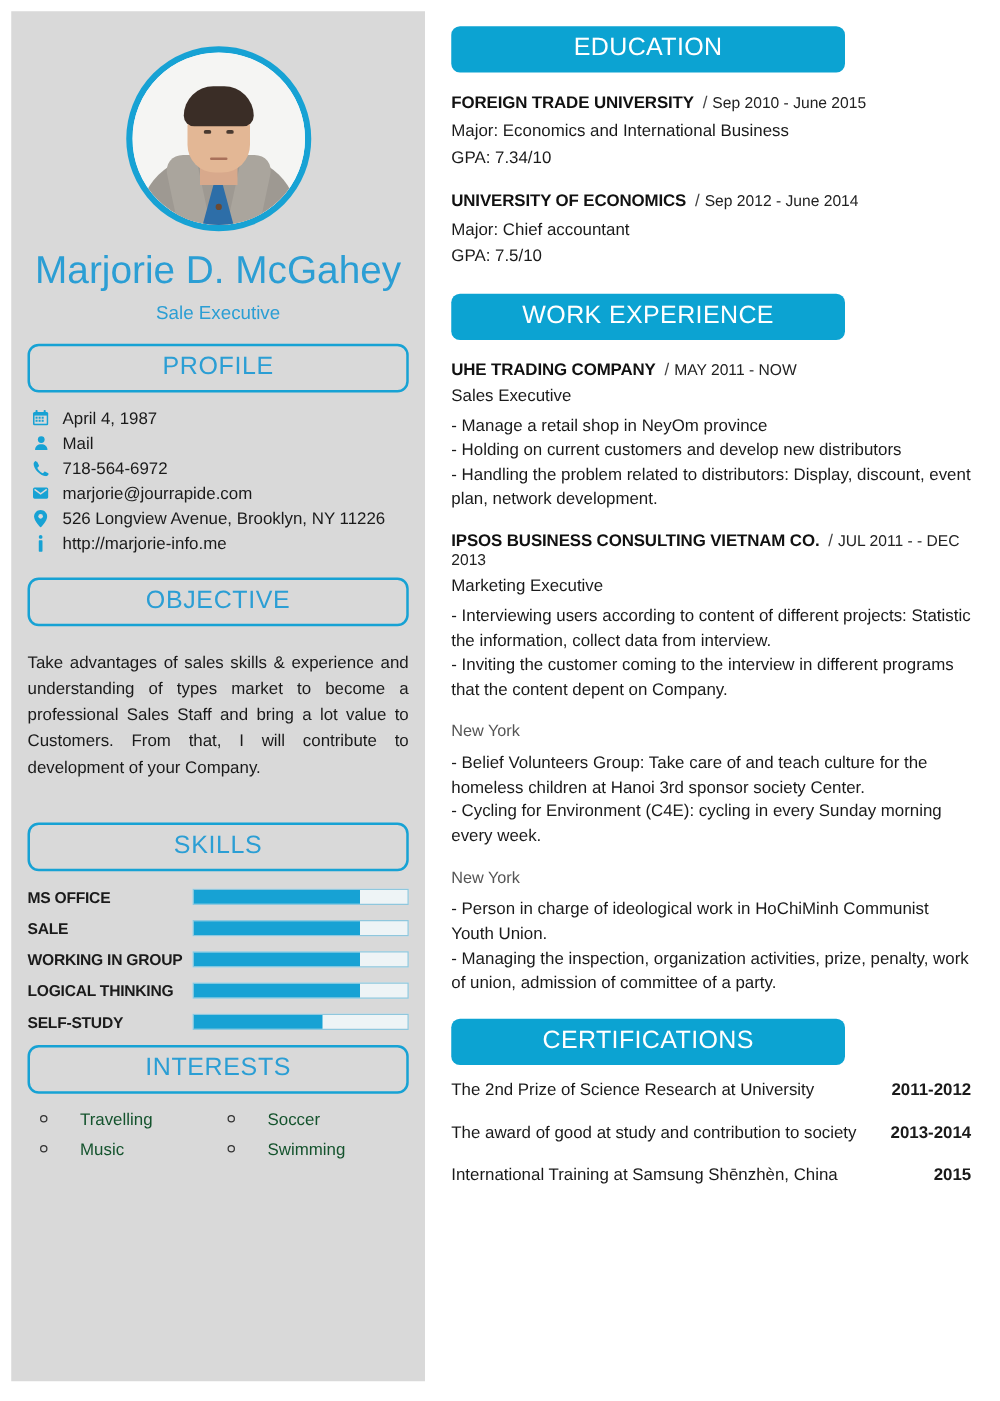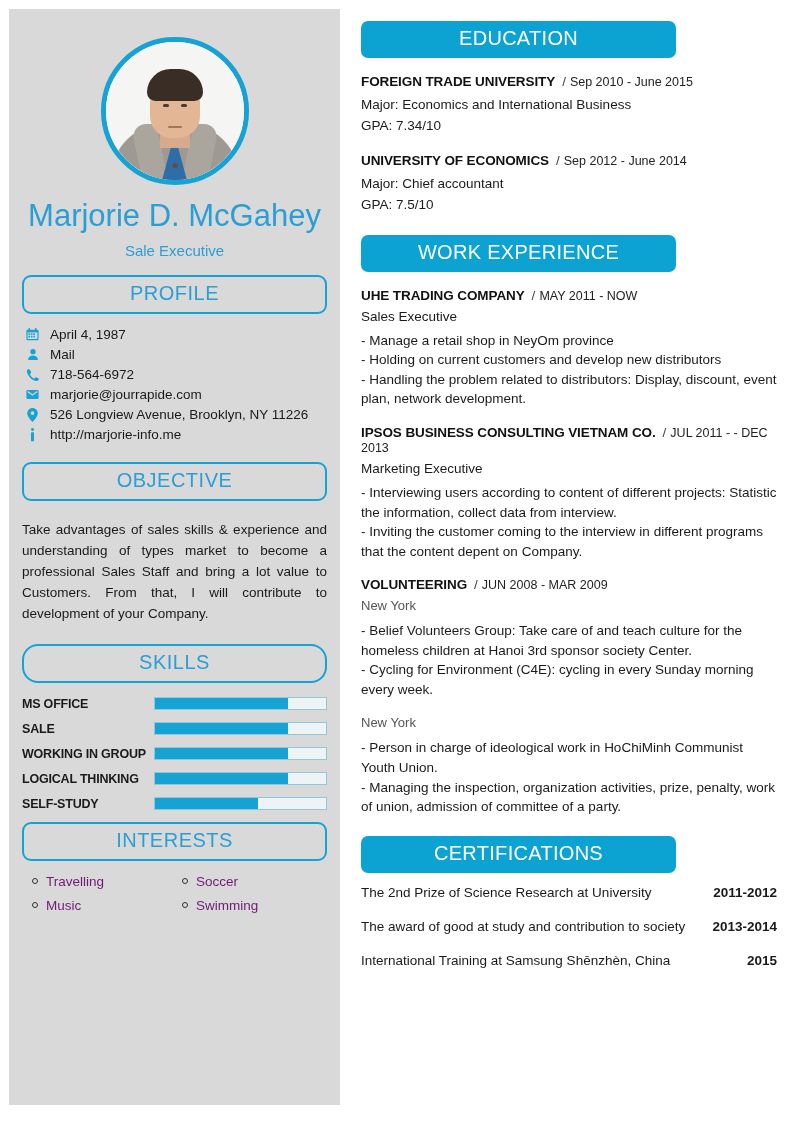--- a/index.html
+++ b/index.html
@@ -143,21 +143,21 @@
 
   #objective-head { margin-top: 20px; }
   #objective-text {
     margin-top: 19px;
     font-size: 13.5px;
     line-height: 1.55;
     color: #1a1a1a;
     text-align: justify;
   }
 
-  #skills-head { margin-top: 19px; border-radius: 16px; }
+  #skills-head { margin-top: 33px; }
   #skills-list { margin-top: 14px; }
   .s-row {
     display: flex;
     align-items: center;
     margin-bottom: 11px;
   }
   .s-label {
     font-size: 12.5px;
     font-weight: bold;
     color: #1a1a1a;
@@ -187,23 +187,23 @@
   #interests-grid {
     margin-top: 13px;
     display: grid;
     grid-template-columns: 150px 1fr;
     row-gap: 9px;
     padding-left: 10px;
   }
   .i-item {
     display: flex;
     align-items: center;
-    gap: 8px;
-    font-size: 13.5px;
-    color: #701a75;
+    gap: 26px;
+    font-size: 13.5px;
+    color: #14532d;
   }
   .i-bullet {
     width: 6px; height: 6px;
     border: 1.5px solid #333;
     border-radius: 50%;
     flex: 0 0 6px;
   }
 
   
   #right-col {
@@ -477,23 +477,20 @@
       </div>
       <div class="blk-role">Marketing Executive</div>
       <div class="blk-bullets">
         <div>- Interviewing users according to content of different projects: Statistic the information, collect data from interview.</div>
         <div>- Inviting the customer coming to the interview in different programs that the content depent on Company.</div>
       </div>
     </div>
 
 
     <div class="blk">
-      <div class="blk-title-row">
-        <span class="blk-org">VOLUNTEERING</span><span class="blk-sep">/</span><span class="blk-date">JUN 2008 - MAR 2009</span>
-      </div>
       <div class="blk-place">New York</div>
       <div class="blk-bullets">
         <div>- Belief Volunteers Group: Take care of and teach culture for the homeless children at Hanoi 3rd sponsor society Center.</div>
         <div>- Cycling for Environment (C4E): cycling in every Sunday morning every week.</div>
       </div>
     </div>
 
     <div class="blk">
       <div class="blk-place">New York</div>
       <div class="blk-bullets">

